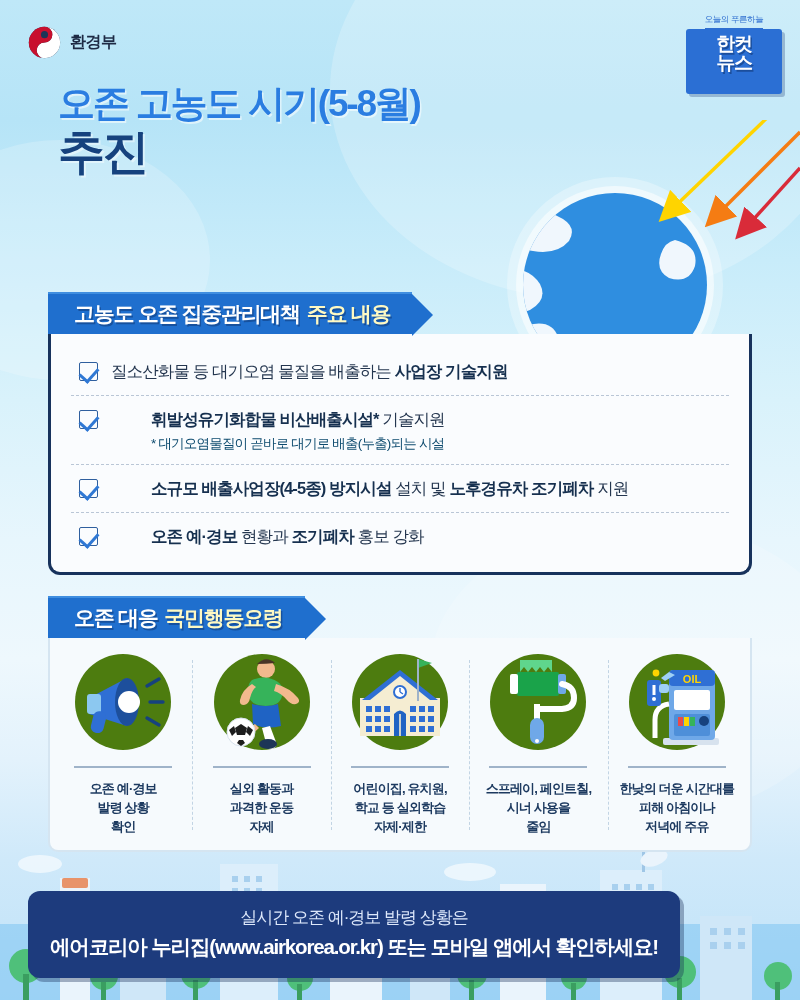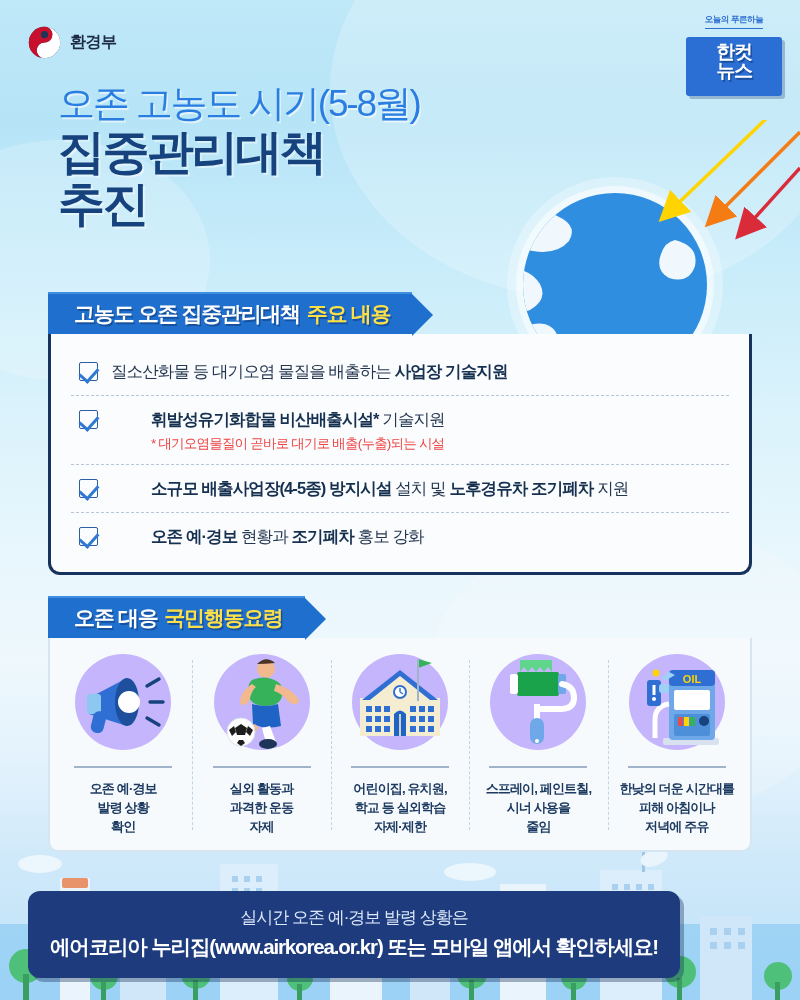--- a/index.html
+++ b/index.html
@@ -29,38 +29,38 @@
   .blob.b3 { width: 420px; height: 300px; left: 430px; top: 520px; background: rgba(255,255,255,.18); }
 
   
   .hdr { position: absolute; left: 0; top: 0; width: 800px; height: 92px; }
   .ministry { position: absolute; left: 28px; top: 26px; display: flex; align-items: center; gap: 9px; }
   .taeguk { width: 33px; height: 33px; }
   .ministry-name { font-size: 16px; font-weight: 700; color: #1d2a44; letter-spacing: -.5px; }
 
   .newsbadge { position: absolute; right: 18px; top: 8px; width: 96px; text-align: center; }
   .newsbadge .kicker {
-    font-size: 8.5px; font-weight: 700; color: #2f6fd0;
+    font-size: 8.5px; font-weight: 400; color: #2f6fd0;
     letter-spacing: -.4px; padding-bottom: 2px;
     border-bottom: 1.5px solid #2f6fd0; display: inline-block;
   }
   .newsbadge .box {
-    margin-top: 8px; background: #2b6fd4; border-radius: 3px;
-    padding: 5px 4px 16px; box-shadow: 3px 3px 0 rgba(20,50,110,.28);
+    margin-top: 0; background: #2b6fd4; border-radius: 3px;
+    padding: 5px 4px 22px; box-shadow: 3px 3px 0 rgba(20,50,110,.28);
   }
   .newsbadge .box span {
     display: block; color: #fff; font-weight: 700;
     font-size: 19px; line-height: 19px; letter-spacing: -1.2px;
     text-shadow: 1.5px 1.5px 0 #1b4e9c;
   }
 
   
   .title { position: absolute; left: 58px; top: 82px; z-index: 4; }
   .title .l1 {
-    font-size: 37px; font-weight: 400; color: #2a7de1;
+    font-size: 37px; font-weight: 700; color: #2a7de1;
     letter-spacing: -2.2px; line-height: 44px;
     text-shadow: 1.5px 1.5px 0 rgba(255,255,255,.55);
   }
   .title .l2, .title .l3 {
     font-size: 47px; font-weight: 700; color: #16427e;
     letter-spacing: -2.6px; line-height: 52px;
     text-shadow: 2px 2px 0 rgba(255,255,255,.45);
   }
 
   
@@ -76,21 +76,21 @@
   .banner .body::after {
     content: ""; position: absolute; right: -21px; top: 0;
     width: 0; height: 0; border-left: 21px solid #1f6fce;
     border-top: 21px solid transparent; border-bottom: 21px solid transparent;
   }
   .banner .body span {
     font-size: 21px; font-weight: 700; letter-spacing: -1.3px; white-space: nowrap;
     text-shadow: 1.5px 1.5px 0 rgba(10,45,100,.45);
   }
   .banner .t-white { color: #ffffff; }
-  .banner .t-green { color: #fde047; margin-left: 7px; text-align: right; }
+  .banner .t-green { color: #fef9c3; margin-left: 7px; text-align: right; }
 
   
   .sec1 { position: absolute; left: 48px; top: 292px; width: 704px; z-index: 5; }
   .panel {
     background: #fafcfe; border: 3px solid #17325c;
     border-radius: 0 0 12px 12px; border-top: none;
     padding: 14px 20px 12px;
   }
   .row { display: flex; align-items: flex-start; padding: 11px 4px 11px 8px; }
   .row + .row { border-top: 1px dashed #b9c6d6; gap: 40px; }
@@ -98,37 +98,37 @@
     flex: 0 0 auto; position: relative; width: 19px; height: 19px;
     border: 1.6px solid #2f5f9e; border-radius: 2px; margin: 3px 13px 0 0;
   }
   .cbx::after {
     content: ""; position: absolute; left: 3px; top: 1px;
     width: 9px; height: 15px; border: solid #2f78d4;
     border-width: 0 3.2px 3.2px 0; transform: rotate(42deg);
   }
   .txt { font-size: 16.5px; color: #24364f; letter-spacing: -.9px; line-height: 25px; }
   .txt b { font-weight: 700; color: #16304f; }
-  .note { font-size: 13.5px; color: #ef4444; letter-spacing: -.8px; margin-top: 3px; }
+  .note { font-size: 13.5px; color: #0c4a6e; letter-spacing: -.8px; margin-top: 3px; }
 
   
   .sec2 { position: absolute; left: 48px; top: 596px; width: 704px; z-index: 5; }
   .cards {
     background: #f6fafd; border: 2px solid #d5e5f1;
     border-radius: 0 0 10px 10px; border-top: none;
     display: flex; padding: 16px 4px 14px;
   }
   .card { flex: 1 1 0; text-align: center; padding: 0 4px; position: relative; }
   .card + .card::before {
     content: ""; position: absolute; left: 0; top: 6px; bottom: 6px;
     border-left: 1px dashed #c2d4e4;
   }
   .icon-circle {
     width: 96px; height: 96px; margin: 0 auto; border-radius: 50%;
-    background: #c4b5fd; display: flex; align-items: center; justify-content: flex-end;
+    background: #4d7c0f; display: flex; align-items: center; justify-content: flex-end;
     position: relative; overflow: visible;
   }
   .card .rule { width: 98px; height: 2px; background: #9fb3c9; margin: 16px auto 11px; }
   .card .cap { font-size: 13px; font-weight: 700; color: #1d3a60; letter-spacing: -.85px; line-height: 19px; }
 
   
   .city { position: absolute; left: 0; bottom: 0; width: 800px; height: 150px; z-index: 1; }
 
   
   .bottombar {
@@ -170,21 +170,20 @@
       <div class="kicker">오늘의 푸른하늘</div>
       <div class="box">
         <span>한컷</span>
         <span>뉴스</span>
       </div>
     </div>
   </div>
 
   <div class="title">
     <div class="l1">오존 고농도 시기(5-8월)</div>
-    <div class="l2">집중관리대책</div>
     <div class="l3">추진</div>
   </div>
 
   <div class="globe-wrap">
     <svg viewBox="0 0 330 220" width="330" height="220">
       <defs>
         <clipPath id="globeClip">
             <circle cx="145" cy="165" r="92"></circle>
           </clipPath>
         <marker id="mY" markerWidth="9" markerHeight="9" refX="6" refY="4.5" orient="auto">

